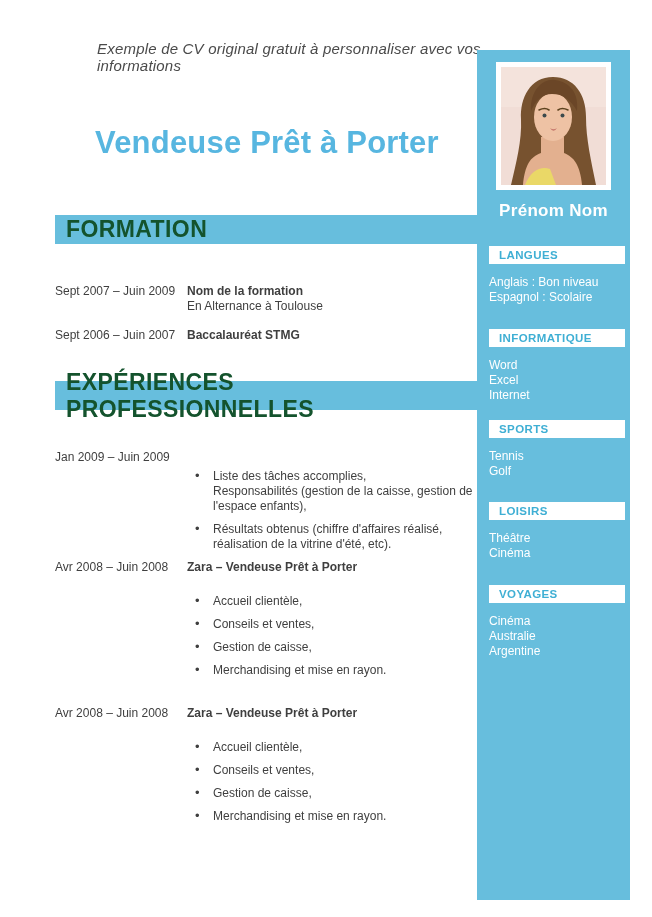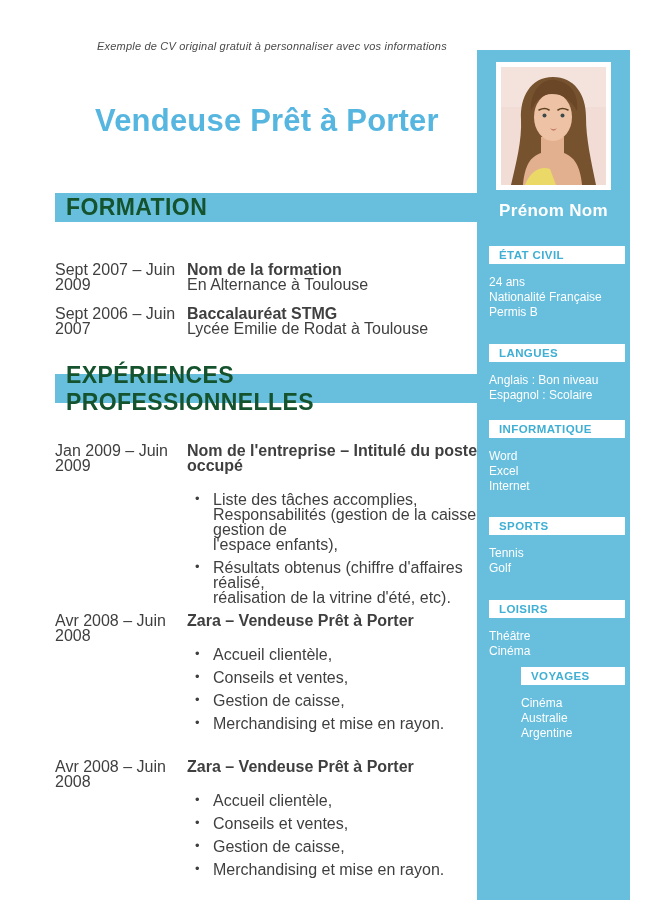--- a/index.html
+++ b/index.html
@@ -11,36 +11,36 @@
   *{box-sizing:border-box;margin:0;padding:0;}
   html,body{background:#ffffff;}
   body{font-family:"Liberation Sans","DejaVu Sans",sans-serif;}
   .page{
     position:relative;width:652px;height:917px;background:#ffffff;overflow:hidden;
   }
 
   
   .main-column{position:absolute;left:55px;top:40px;width:428px;}
   .top-note{
-    margin-left:42px;font-style:italic;font-size:11px;color:#4a4a4a;letter-spacing:.2px;
+    margin-left:42px;font-style:italic;font-size:15px;color:#4a4a4a;letter-spacing:.2px;
   }
   .cv-title{
     margin-top:50px;font-size:31px;line-height:38px;font-weight:bold;color:var(--title);
     letter-spacing:.2px;
     margin-left:40px;
   }
   #main-sections .cv-section:first-child{margin-top:53px;}
   .cv-section + .cv-section{margin-top:38px;}
   .section-bar{
     height:29px;background:var(--accent);display:flex;align-items:center;padding-left:11px;
   }
   .section-bar-label{
     color:#14532d;font-weight:bold;font-size:23px;letter-spacing:.4px;
   }
-  .entry{display:flex;font-size:16px;line-height:15px;color:var(--body);}
+  .entry{display:flex;font-size:12px;line-height:15px;color:var(--body);}
   .section-bar + .entry{margin-top:40px;}
   .entry + .entry{margin-top:14px;}
   .cv-section[data-name="section-experiences-professionnelles"] .entry:nth-of-type(2){margin-top:8px;}
   .cv-section[data-name="section-experiences-professionnelles"] .entry:nth-of-type(3){margin-top:28px;}
   .entry-date{width:132px;flex:none;}
   .entry-body{flex:1;min-width:0;}
   .entry-title{font-weight:bold;}
   .bullets{list-style:none;margin-top:19px;}
   .bullets li{position:relative;padding-left:26px;margin-bottom:8px;}
   .bullets li:last-child{margin-bottom:0;}
@@ -88,32 +88,30 @@
             <div class="entry-date" data-name="entry-date">Sept 2007 – Juin 2009</div>
             <div class="entry-body" data-name="entry-body">
               <div class="entry-title" data-name="entry-title">Nom de la formation</div>
               <div class="entry-subtitle" data-name="entry-subtitle">En Alternance à Toulouse</div>
             </div>
           </div>
           <div class="entry" data-name="entry">
             <div class="entry-date" data-name="entry-date">Sept 2006 – Juin 2007</div>
             <div class="entry-body" data-name="entry-body">
               <div class="entry-title" data-name="entry-title">Baccalauréat STMG</div>
-              <div class="entry-subtitle" data-name="entry-subtitle">Lycée Emilie de Rodat à Toulouse</div>
             </div>
           </div>
         </section>
         <section class="cv-section" data-name="section-experiences-professionnelles">
           <header class="section-bar" data-name="section-heading-bar">
             <span class="section-bar-label" data-name="section-heading-label">EXPÉRIENCES PROFESSIONNELLES</span>
           </header>
           <div class="entry has-bullets" data-name="entry">
             <div class="entry-date" data-name="entry-date">Jan 2009 – Juin 2009</div>
             <div class="entry-body" data-name="entry-body">
-              <div class="entry-title" data-name="entry-title">Nom de l'entreprise – Intitulé du poste occupé</div>
               <ul class="bullets" data-name="bullet-list">
                 <li data-name="bullet-item"><span class="li-text" data-name="bullet-text">Liste des tâches accomplies,
 Responsabilités (gestion de la caisse, gestion de
 l'espace enfants),</span></li>
                 <li data-name="bullet-item"><span class="li-text" data-name="bullet-text">Résultats obtenus (chiffre d'affaires réalisé,
 réalisation de la vitrine d'été, etc).</span></li>
               </ul>
             </div>
           </div>
           <div class="entry has-bullets" data-name="entry">
@@ -156,28 +154,20 @@
         <path d="M38 43 Q44 40 48 43" stroke="#5d431f" stroke-width="1.6" fill="none" stroke-linecap="round"></path>
         <path d="M57 43 Q61 40 67 43" stroke="#5d431f" stroke-width="1.6" fill="none" stroke-linecap="round"></path>
         <circle cx="43.5" cy="48.5" r="2" fill="#3c4a4c"></circle>
         <circle cx="61.5" cy="48.5" r="2" fill="#3c4a4c"></circle>
         <path d="M49 61 Q52.5 63.5 56 61 Q52.5 66.5 49 61 Z" fill="#c4756a"></path>
         <path d="M24 118 C30 103 40 99 49 102 L55 118 Z" fill="#ead867"></path>
       </svg>
     </div>
     <div class="sidebar-name" data-name="sidebar-name">Prénom Nom</div>
     <div id="sidebar-sections" data-name="sidebar-sections">
-        <div class="side-section" data-name="sidebar-section-etat-civil">
-          <div class="side-label" data-name="sidebar-section-label-bar"><span data-name="sidebar-section-label">ÉTAT CIVIL</span></div>
-          <div class="side-lines" data-name="sidebar-section-lines">
-            <div class="side-line" data-name="sidebar-line">24 ans</div>
-            <div class="side-line" data-name="sidebar-line">Nationalité Française</div>
-            <div class="side-line" data-name="sidebar-line">Permis B</div>
-          </div>
-        </div>
         <div class="side-section" data-name="sidebar-section-langues">
           <div class="side-label" data-name="sidebar-section-label-bar"><span data-name="sidebar-section-label">LANGUES</span></div>
           <div class="side-lines" data-name="sidebar-section-lines">
             <div class="side-line" data-name="sidebar-line">Anglais : Bon niveau</div>
             <div class="side-line" data-name="sidebar-line">Espagnol : Scolaire</div>
           </div>
         </div>
         <div class="side-section" data-name="sidebar-section-informatique">
           <div class="side-label" data-name="sidebar-section-label-bar"><span data-name="sidebar-section-label">INFORMATIQUE</span></div>
           <div class="side-lines" data-name="sidebar-section-lines">

